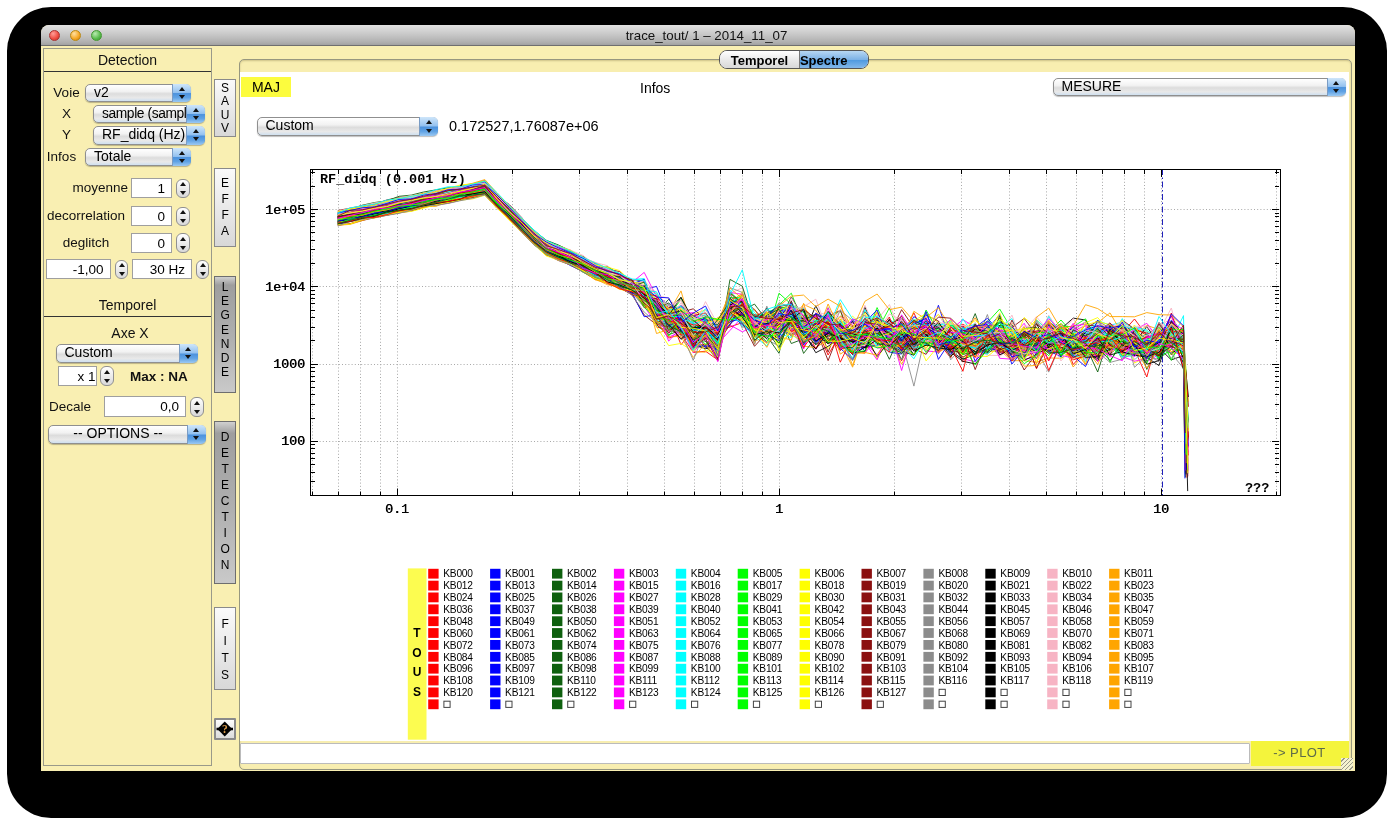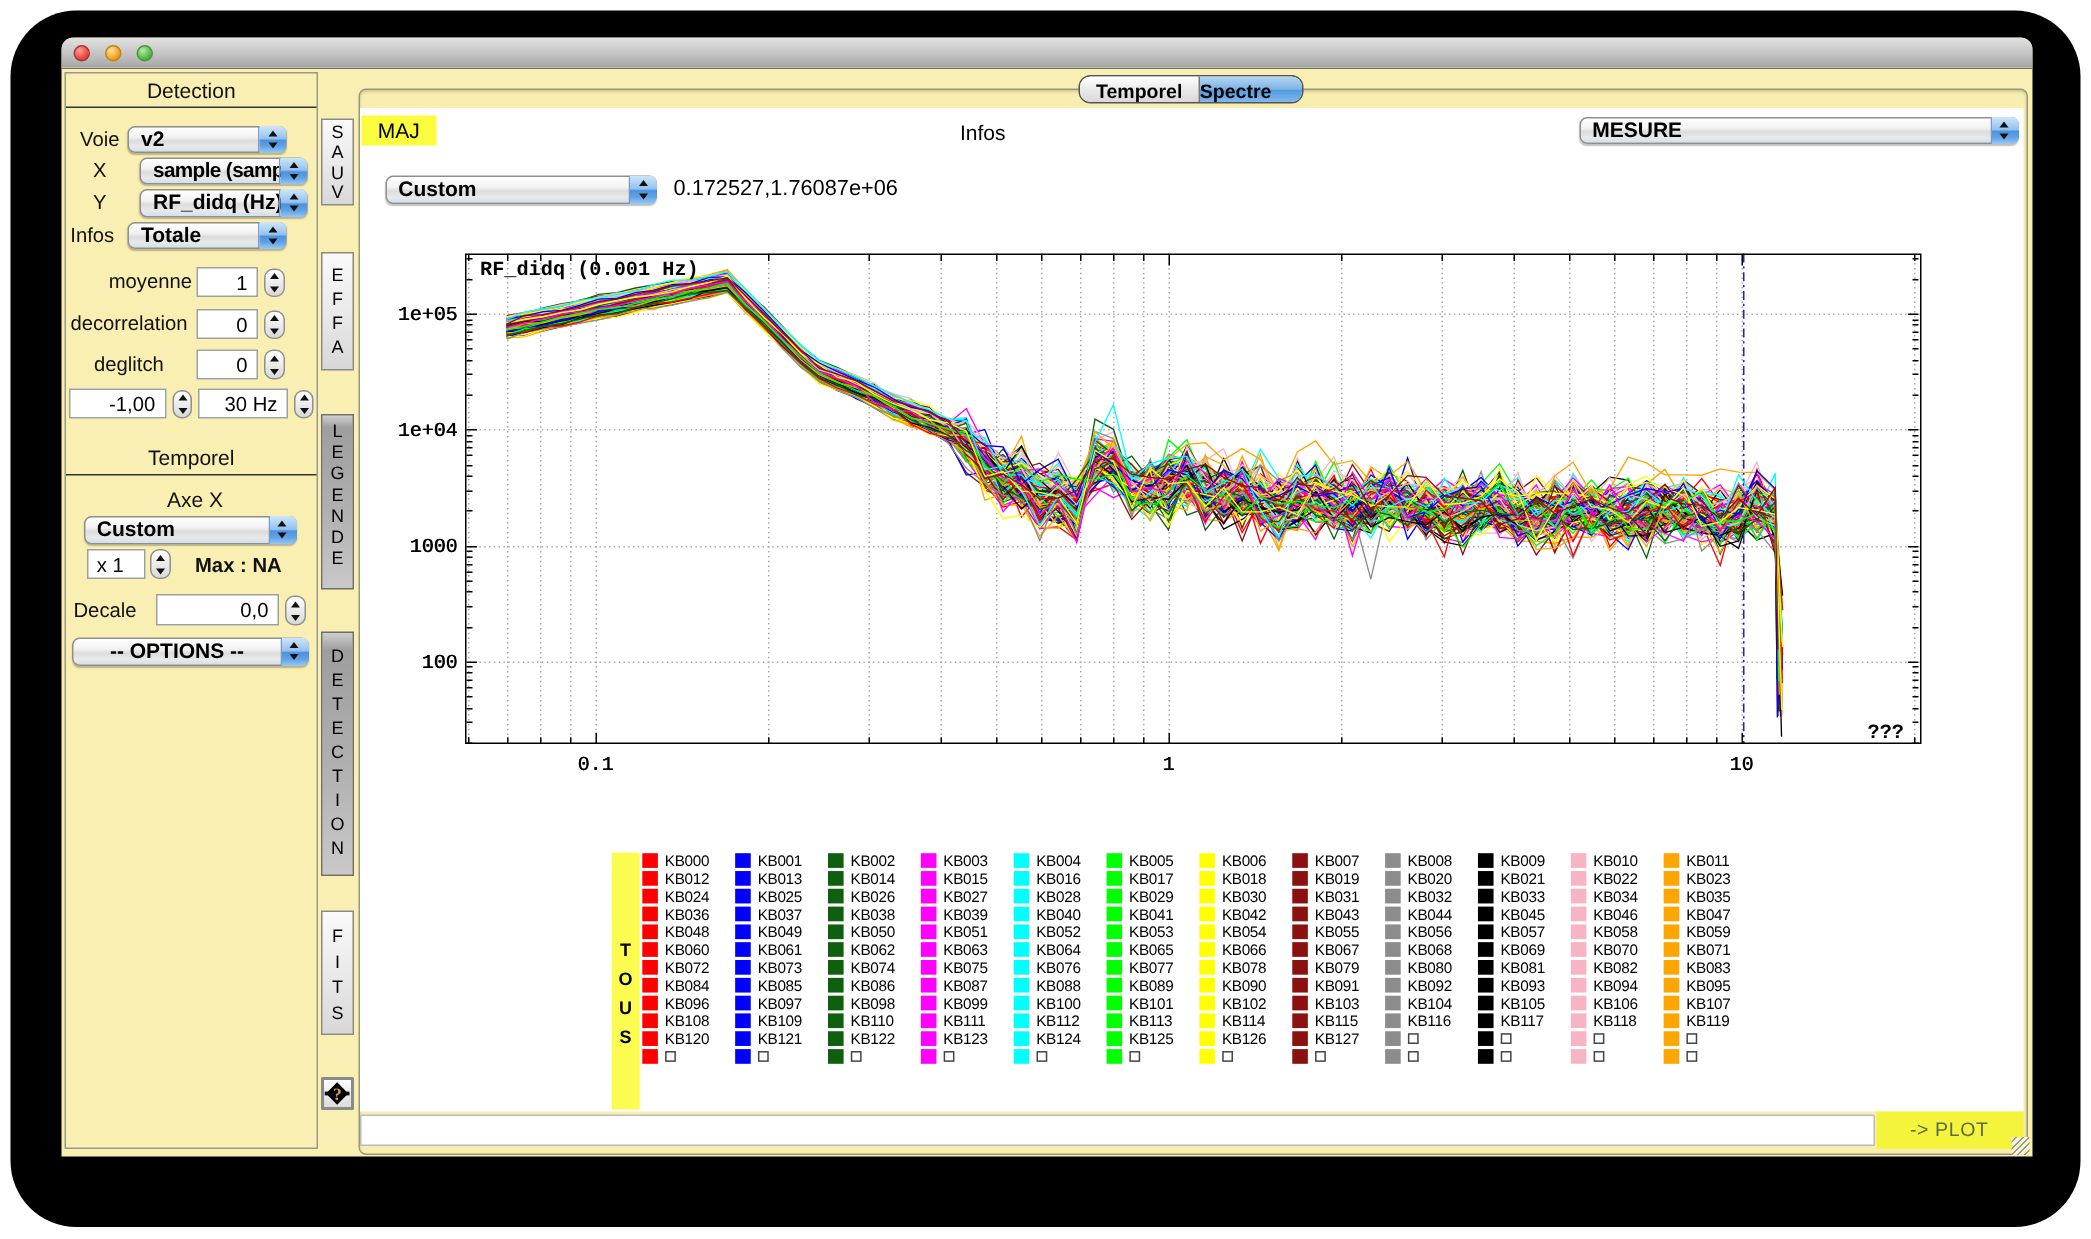--- a/index.html
+++ b/index.html
@@ -12,21 +12,21 @@
 #tb .t {position:absolute;width:100%;text-align:center;top:3.2px;font-size:13.3px;color:#111}
 .tl {position:absolute;top:5px;width:11.5px;height:11.5px;border-radius:50%}
 #panel {position:absolute;left:43px;top:47.5px;width:168.5px;height:718.5px;
   border:1px solid #9a9a8a;background:#f9efb2}
 .hdr {position:absolute;font-size:14px;color:#111;text-align:center}
 .hl {position:absolute;height:1px;background:#333}
 .lb {position:absolute;font-size:13.5px;color:#111;white-space:nowrap}
 .pp {position:absolute;background:linear-gradient(#ffffff,#f2f2f2 40%,#dcdcdc 55%,#e9e9e9 80%,#cfe0f0);
   border:1px solid #8f8f8f;box-shadow:0 1px 1px rgba(0,0,0,0.25)}
 .pp .pt {position:absolute;top:50%;transform:translateY(-54%);color:#000;white-space:nowrap;
-  overflow:hidden;font-weight:700}
+  overflow:hidden;font-weight:400}
 .pp .cap {position:absolute;right:-1px;top:-1px;bottom:-1px;border-left:1px solid #7a9cc4}
 .aru {position:absolute;width:0;height:0;border-left:3.3px solid transparent;
   border-right:3.3px solid transparent;border-bottom:4.3px solid #111;left:50%;margin-left:-3.3px;top:17%}
 .ard {position:absolute;width:0;height:0;border-left:3.3px solid transparent;
   border-right:3.3px solid transparent;border-top:4.3px solid #111;left:50%;margin-left:-3.3px;bottom:17%}
 .cap .aru,.cap .ard {}
 .sp {position:absolute;width:13.5px;background:linear-gradient(#fff,#d8d8d8);
   border:1px solid #909090;border-radius:6px}
 .sp .aru,.sp .ard {left:3.2px;margin-left:0;border-left-width:3.2px;border-right-width:3.2px;
   border-bottom-width:4.4px;border-top-width:4.4px;top:auto;bottom:auto}
@@ -58,20 +58,21 @@
 #grip {position:absolute;left:1341px;top:757.5px;width:12px;height:12px;
   background:repeating-linear-gradient(315deg,#f6f3d0 0,#f6f3d0 2px,#9a9a8a 2px,#9a9a8a 3px)}
 #plot {position:absolute;left:240px;top:72px;pointer-events:none}
 </style></head><body>
 <div id="bk"></div>
 <div id="win">
   <div id="tb">
     <div class="tl" style="left:8.2px;background:radial-gradient(circle at 35% 30%,#ff9d97,#ee4b40 60%,#b33229);border:0.5px solid #a33"></div>
     <div class="tl" style="left:29.2px;background:radial-gradient(circle at 35% 30%,#ffe0a0,#f5a623 60%,#c07a16);border:0.5px solid #b81"></div>
     <div class="tl" style="left:50.2px;background:radial-gradient(circle at 35% 30%,#b8eab0,#57ba4b 60%,#3a8f31);border:0.5px solid #493"></div>
+    <div class="t" style="text-indent:18px">trace_tout/ 1 – 2014_11_07</div>
   </div>
 </div>
 <div id="pane"></div>
 <div id="white"></div>
 <div id="panel"></div>
 <div class="hdr" style="left:44px;top:52px;width:167px">Detection</div>
 <div class="hl" style="left:44px;top:70.5px;width:167px"></div>
 <div class="lb" style="left:50px;top:85px;width:33px;text-align:center">Voie</div>
 <div class="lb" style="left:50px;top:105.5px;width:33px;text-align:center">X</div>
 <div class="lb" style="left:50px;top:127px;width:33px;text-align:center">Y</div>
@@ -135,21 +136,21 @@
 <div class="hdr" style="left:44px;top:296.5px;width:167px">Temporel</div>
 <div class="hl" style="left:44px;top:316px;width:167px"></div>
 <div class="hdr" style="left:44px;top:324.5px;width:172px">Axe X</div>
 <div class="pp" style="left:55.5px;top:343.5px;width:142px;height:19px;border-radius:5px">
 <span class="pt" style="font-size:14px;left:8px">Custom</span>
 <div class="cap" style="width:19px;background:linear-gradient(#cfe6fa 0%,#93c1ef 47%,#4c92dd 53%,#5fa2e4 75%,#9cc9f2 100%);border-radius:0 5px 5px 0">
 <div class="aru"></div>
       <div class="ard"></div>
     </div>
   </div>
-<div class="en" style="left:57.5px;top:366px;width:39px;height:20px;text-align:left;font-size:13.5px;padding-left:6px;line-height:19px">x 1</div>
+<div class="en" style="left:57.5px;top:366px;width:39px;height:20px;text-align:right;font-size:13.5px;padding-left:6px;line-height:19px">x 1</div>
 <div class="sp" style="left:100px;top:366px;height:20px">
 <div class="aru" style="left:3.2px;top:3.0px"></div>
 <div class="ard" style="left:3.2px;top:12.2px"></div>
   </div>
 <div class="lb" style="left:130px;top:368.5px;font-weight:bold">Max : NA</div>
 <div class="lb" style="left:49px;top:399px">Decale</div>
 <div class="en" style="left:103.5px;top:396px;width:82.5px;height:20.5px;text-align:right;font-size:13.5px;padding-right:6px;line-height:19.5px">0,0</div>
 <div class="sp" style="left:190px;top:396.5px;height:20px">
 <div class="aru" style="left:3.2px;top:3.0px"></div>
 <div class="ard" style="left:3.2px;top:12.2px"></div>

